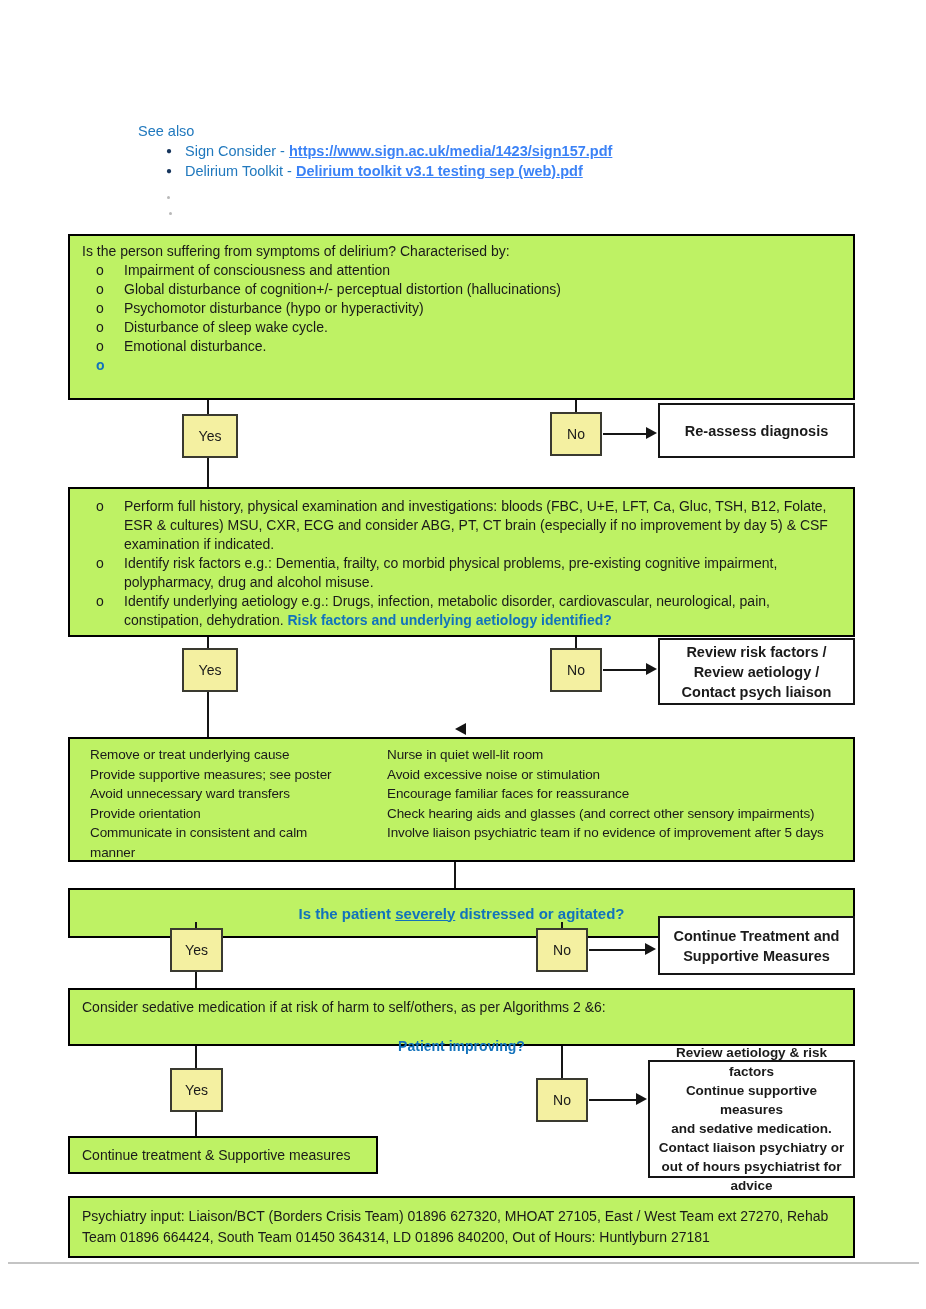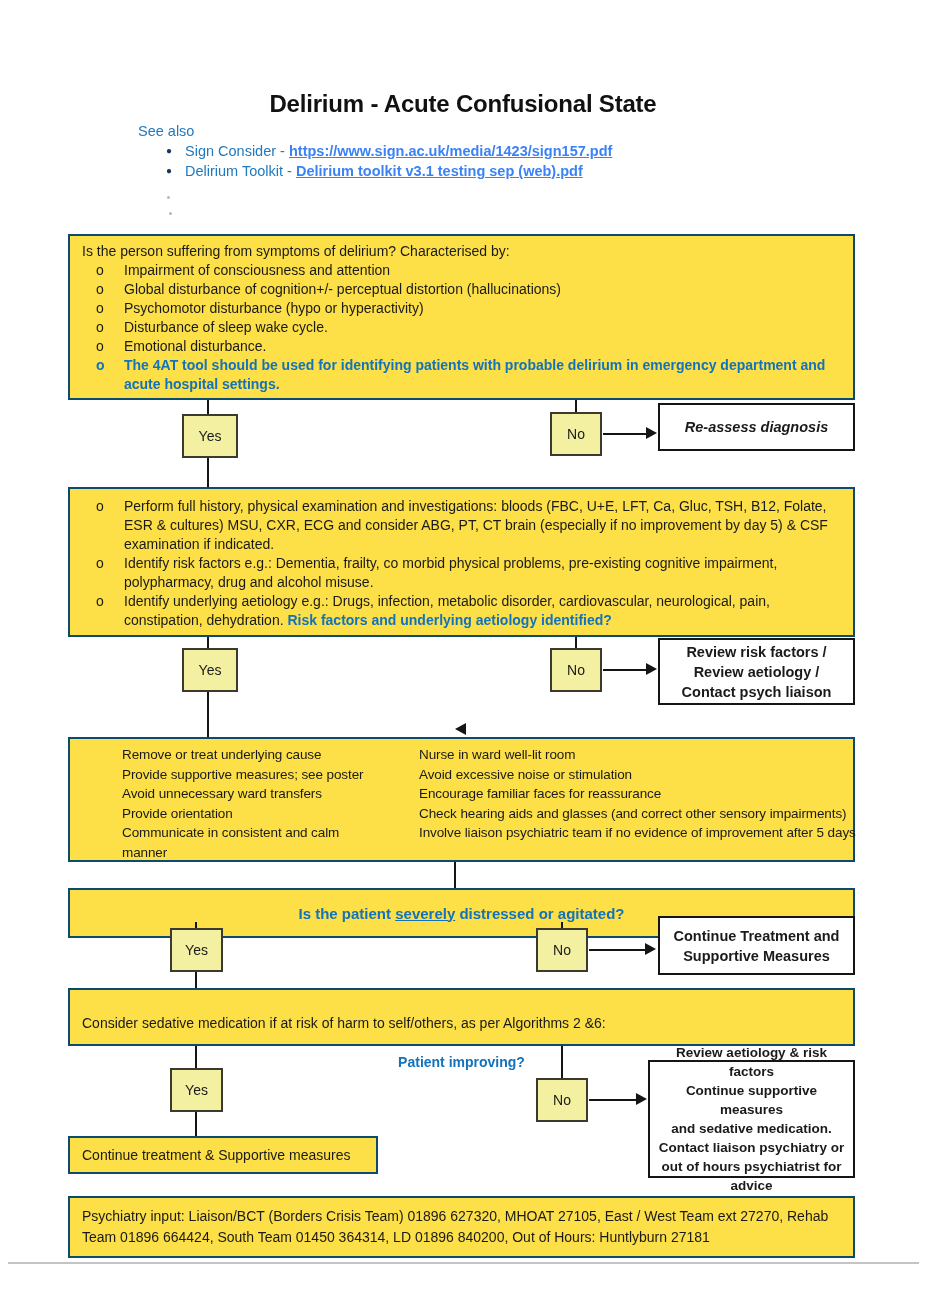--- a/index.html
+++ b/index.html
@@ -8,81 +8,80 @@
   #canvas { position:relative; width:926px; height:1309px; background:#ffffff; margin:0 auto; overflow:hidden; color:#1a1a1a; }
 
   .title { position:absolute; left:0; right:0; top:90px; text-align:center; font-size:24px; font-weight:bold; color:#111; letter-spacing:-0.2px; }
 
   .seealso { position:absolute; left:138px; top:123px; font-size:14.5px; color:#2179BE; }
   .linkrow { position:absolute; left:166px; font-size:14.5px; color:#2179BE; white-space:nowrap; }
   .linkrow .bdot { display:inline-block; width:19px; color:#17365D; font-size:10px; vertical-align:2px; }
   .linkrow a { color:#3b82f6; text-decoration:underline; font-weight:bold; }
   .speck { position:absolute; width:3px; height:3px; border-radius:50%; background:#9a9a9a; opacity:0.7; }
 
-  .fbox { position:absolute; border:2px solid #0c4a6e; background:#fde047; }
+  .fbox { position:absolute; border:2px solid #000000; background:#bef264; }
   .pad { padding:6px 12px; }
   .txt14 { font-size:14px; line-height:19px; }
   .brow { position:relative; padding-left:42px; }
   .brow .mk { position:absolute; left:14px; top:0; }
   .accent { color:#1272BC; font-weight:bold; }
   .u { text-decoration:underline; }
 
   .vline { position:absolute; width:2px; background:#151515; }
   .hline { position:absolute; height:2px; background:#151515; }
   .ahr { position:absolute; width:0; height:0; border-top:6px solid transparent; border-bottom:6px solid transparent; border-left:11px solid #151515; }
   .ahl { position:absolute; width:0; height:0; border-top:6px solid transparent; border-bottom:6px solid transparent; border-right:11px solid #151515; }
 
   .yn { position:absolute; background:#F4F0A1; border:2px solid #3a3a30; display:flex; align-items:center; justify-content:center; font-size:14px; color:#1a1a1a; }
 
   .result { position:absolute; border:2px solid #151515; background:#fff; display:flex; flex-direction:column; align-items:center; justify-content:center; text-align:center; font-weight:bold; font-size:14.5px; line-height:20px; padding:2px 6px; }
   .result span { display:block; }
 
-  .cols { position:absolute; font-size:13.5px; line-height:19.5px; letter-spacing:-0.1px;margin-left:32px; }
+  .cols { position:absolute; font-size:13.5px; line-height:19.5px; letter-spacing:-0.1px; }
   .q3line { font-size:15px; }
 
   .footline { position:absolute; left:8px; top:1262px; width:911px; height:2px; background:#b5b5b5; opacity:0.8; }
 </style>
 </head>
 <body>
 
 <div id="canvas">
 
-  <div class="title">Delirium - Acute Confusional State</div>
   <div class="seealso">See also</div>
 
   <div class="linkrow" style="top:143px;">
     <span class="bdot">●</span><span>Sign Consider - </span><a href="#">https://www.sign.ac.uk/media/1423/sign157.pdf</a>
   </div>
   <div class="linkrow" style="top:163px;">
     <span class="bdot">●</span><span>Delirium Toolkit - </span><a href="#">Delirium toolkit v3.1 testing sep (web).pdf</a>
   </div>
   <div class="speck" style="left:167px; top:196px;"></div>
   <div class="speck" style="left:169px; top:212px;"></div>
 
   <div class="fbox pad txt14" style="left:68px; top:234px; width:787px; height:166px;">
     <div>Is the person suffering from symptoms of delirium? Characterised by:</div>
     <div class="brow"><span class="mk">o</span><span>Impairment of consciousness and attention</span></div>
     <div class="brow"><span class="mk">o</span><span>Global disturbance of cognition+/- perceptual distortion (hallucinations)</span></div>
     <div class="brow"><span class="mk">o</span><span>Psychomotor disturbance (hypo or hyperactivity)</span></div>
     <div class="brow"><span class="mk">o</span><span>Disturbance of sleep wake cycle.</span></div>
     <div class="brow"><span class="mk">o</span><span>Emotional disturbance.</span></div>
-    <div class="brow accent"><span class="mk">o</span><span>The 4AT tool should be used for identifying patients with probable delirium in emergency department and acute hospital settings.</span></div>
+    <div class="brow accent"><span class="mk">o</span></div>
   </div>
 
   <div class="vline" style="left:207px; top:400px; height:15px;"></div>
   <div class="vline" style="left:575px; top:400px; height:13px;"></div>
   <div class="yn" style="left:182px; top:414px; width:56px; height:44px;">
       <span>Yes</span>
     </div>
   <div class="yn" style="left:550px; top:412px; width:52px; height:44px;">
       <span>No</span>
     </div>
   <div class="hline" style="left:603px; top:433px; width:44px;"></div>
   <div class="ahr" style="left:646px; top:427px;"></div>
-  <div class="result" style="left:658px; top:403px; width:197px; height:48px;font-style:italic;">
+  <div class="result" style="left:658px; top:403px; width:197px; height:55px;">
     <span>Re-assess diagnosis</span>
   </div>
   <div class="vline" style="left:207px; top:458px; height:29px;"></div>
 
   <div class="fbox txt14" style="left:68px; top:487px; width:787px; height:150px; padding:8px 12px;">
     <div class="brow"><span class="mk">o</span><span>Perform full history, physical examination and investigations: bloods (FBC, U+E, LFT, Ca, Gluc, TSH, B12, Folate, ESR &amp; cultures) MSU, CXR, ECG and consider ABG, PT, CT brain (especially if no improvement by day 5) &amp; CSF examination if indicated.</span></div>
     <div class="brow"><span class="mk">o</span><span>Identify risk factors e.g.:  Dementia, frailty, co morbid physical problems, pre-existing cognitive impairment, polypharmacy, drug and alcohol misuse.</span></div>
     <div class="brow"><span class="mk">o</span><span>Identify underlying aetiology e.g.:  Drugs, infection, metabolic disorder, cardiovascular, neurological, pain, constipation, dehydration. </span><span class="accent">Risk factors and underlying aetiology identified?</span></div>
   </div>
 
@@ -106,21 +105,21 @@
 
   <div class="fbox" style="left:68px; top:737px; width:787px; height:125px;">
     <div class="cols" style="left:20px; top:6px; width:265px;">
       <div>Remove or treat underlying cause</div>
       <div>Provide supportive measures; see poster</div>
       <div>Avoid unnecessary ward transfers</div>
       <div>Provide orientation</div>
       <div>Communicate in consistent and calm manner</div>
     </div>
     <div class="cols" style="left:317px; top:6px; width:462px;">
-      <div>Nurse in ward well-lit room</div>
+      <div>Nurse in quiet well-lit room</div>
       <div>Avoid excessive noise or stimulation</div>
       <div>Encourage familiar faces for reassurance</div>
       <div>Check hearing aids and glasses (and correct other sensory impairments)</div>
       <div>Involve liaison psychiatric team if no evidence of improvement after 5 days</div>
     </div>
   </div>
 
   <div class="vline" style="left:454px; top:862px; height:26px;"></div>
 
   <div class="fbox" style="left:68px; top:888px; width:787px; height:50px; display:flex; align-items:center; justify-content:center;">
@@ -137,21 +136,21 @@
   <div class="yn" style="left:536px; top:928px; width:52px; height:44px;">
       <span>No</span>
     </div>
   <div class="hline" style="left:589px; top:949px; width:57px;"></div>
   <div class="ahr" style="left:645px; top:943px;"></div>
   <div class="result" style="left:658px; top:916px; width:197px; height:59px;">
     <span style="display:inline; white-space:normal;">Continue Treatment and Supportive Measures</span>
   </div>
   <div class="vline" style="left:195px; top:972px; height:16px;"></div>
 
-  <div class="fbox pad txt14" style="left:68px; top:988px; width:787px; height:58px; padding-top:24px;">
+  <div class="fbox pad txt14" style="left:68px; top:988px; width:787px; height:58px; padding-top:8px;">
     <div>Consider sedative medication if at risk of harm to self/others, as per Algorithms 2 &amp;6:</div>
     <div class="accent" style="text-align:center; margin-top:20px;">Patient improving?</div>
   </div>
 
   <div class="vline" style="left:195px; top:1046px; height:22px;"></div>
   <div class="vline" style="left:561px; top:1046px; height:32px;"></div>
   <div class="yn" style="left:170px; top:1068px; width:53px; height:44px;">
       <span>Yes</span>
     </div>
   <div class="yn" style="left:536px; top:1078px; width:52px; height:44px;">

